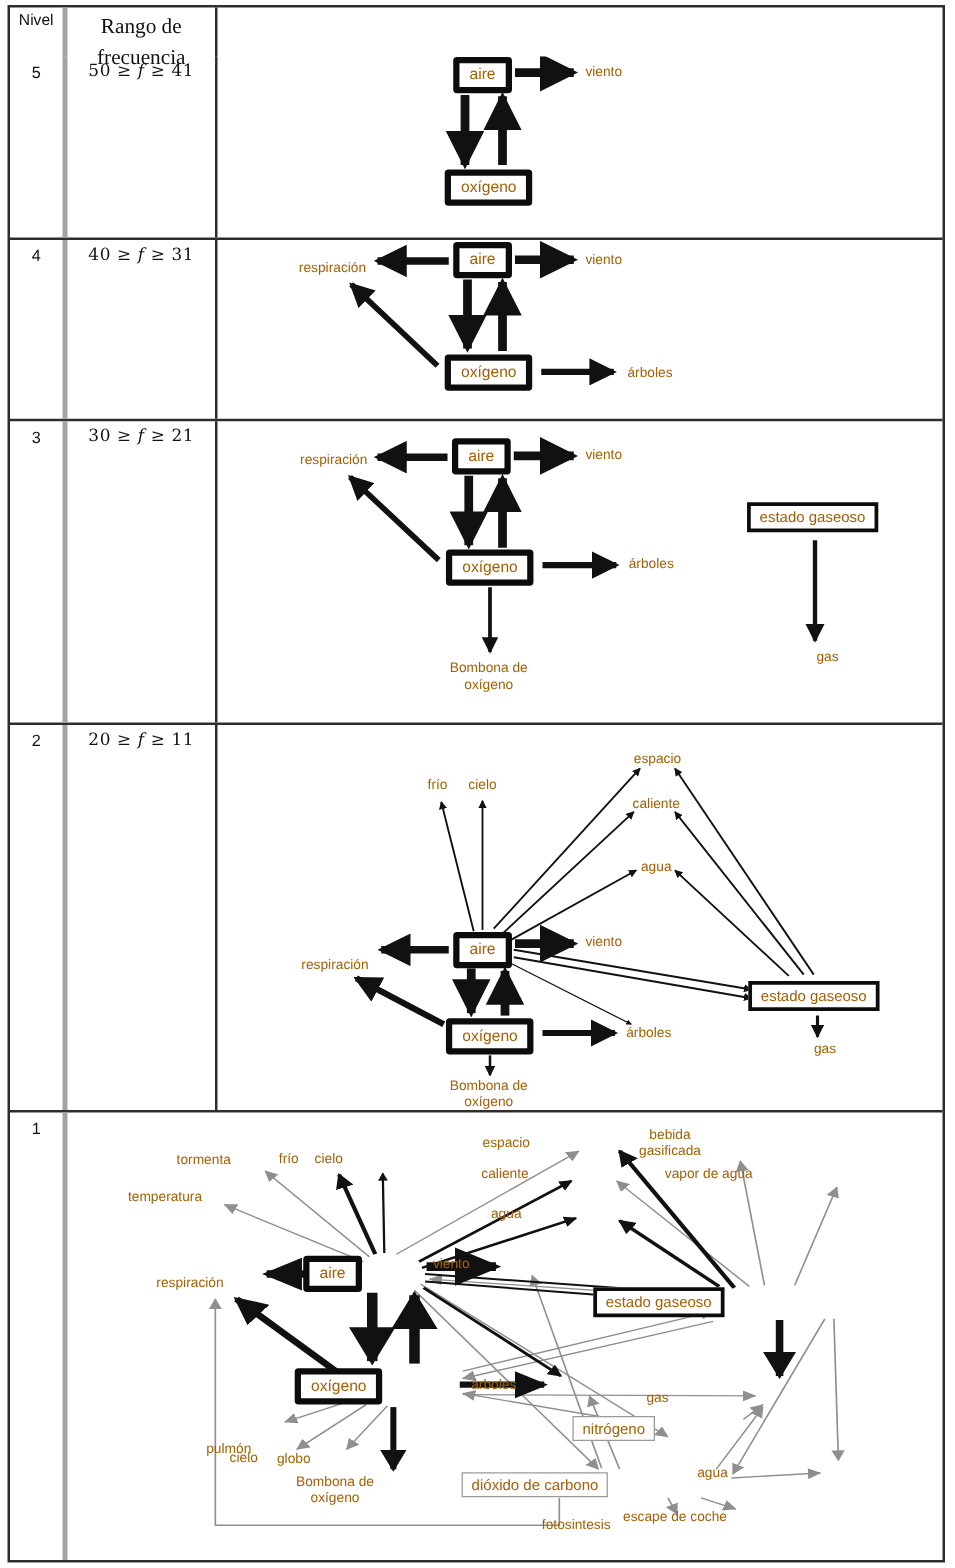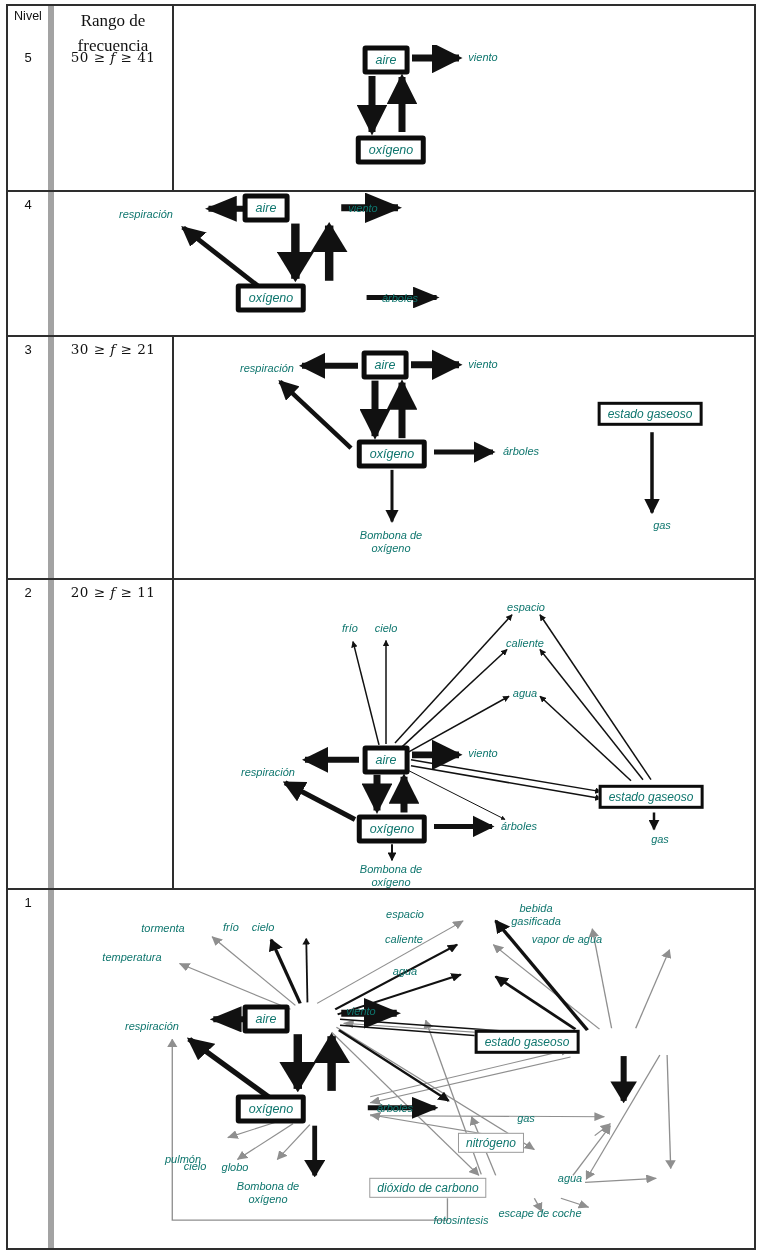--- a/index.html
+++ b/index.html
@@ -1,34 +1,34 @@
 <!DOCTYPE html>
 <html><head>
 <meta charset="utf-8">
 <style>
   html,body{margin:0;padding:0;background:#fff;}
   body{width:764px;height:1254px;position:relative;font-family:"Liberation Sans",sans-serif;color:#111;}
   .wrap{position:absolute;left:6px;top:4px;width:750px;border:2px solid #2e2e2e;background:#fff;box-sizing:border-box;}
   .trow{display:flex;box-sizing:border-box;}
   .trow + .trow{border-top:2px solid #2e2e2e;}
   .cell{box-sizing:border-box;}
-  .c-nivel{width:46px;border-right:6px solid #a3a3a3;text-align:center;padding-top:5px;font-size:13px;}
+  .c-nivel{width:46px;border-right:4px solid #a3a3a3;text-align:center;padding-top:5px;font-size:13px;}
   .c-rango{width:120px;border-right:2px solid #2e2e2e;text-align:center;padding-top:4px;
            font-family:"DejaVu Serif",serif;font-size:13.5px;letter-spacing:.5px;}
   .c-rango i{font-style:italic;}
   .c-mapa{position:relative;flex:1;overflow:hidden;}
   .hdr{height:39px;}
   .hdr .c-nivel{font-size:12.5px;padding-top:3px;}
   .hdr .c-rango{font-family:Liberation Serif, serif;font-size:17px;letter-spacing:0;
                 white-space:pre-line;line-height:1.45;padding-top:3px;}
   .hdr .c-mapa{display:flex;justify-content:center;align-items:flex-start;
                font-weight:bold;font-size:13.5px;padding-top:3px;}
   svg.edges{position:absolute;left:0;top:0;width:100%;height:100%;display:block;}
   .node{position:absolute;transform:translate(-50%,-50%);white-space:pre-line;text-align:center;
-        font-size:11px;line-height:1.2;color:#0f766e;font-style:italic;}
+        font-size:11px;line-height:1.2;color:#a16207;}
   .node.heavy{background:#fff;border:5px solid #0c0c0c;border-radius:3px;padding:2px 8px;
               font-size:12.5px;white-space:nowrap;}
   .node.med{background:#fff;border:3px solid #0c0c0c;padding:2px 7px;font-size:12px;white-space:nowrap;}
   .node.thin{background:#fff;border:1px solid #9a9a9a;padding:2px 7px;font-size:12px;white-space:nowrap;}
 </style>
 </head>
 <body>
 
 <div class="wrap">
   <div class="trow hdr">
@@ -54,20 +54,21 @@
             <polyline points="198,31 198,87" fill="none" stroke="#111111" stroke-width="7" marker-end="url(#mk-b-0)"></polyline>
             <polyline points="228,87 228,32" fill="none" stroke="#111111" stroke-width="7" marker-end="url(#mk-b-0)"></polyline>
           </svg>
           <div class="node heavy" style="left: 212px; top: 15px;">aire</div>
           <div class="node heavy" style="left: 217px; top: 105px;">oxígeno</div>
           <div class="node" style="left: 309px; top: 13px;">viento</div>
         </div>
       </div>
       <div class="trow" style="height: 145px;">
         <div class="cell c-nivel">4</div>
+        <div class="cell c-rango">40 ≥ <i>f</i> ≥ 31</div>
         <div class="cell c-mapa">
           <svg class="edges" viewBox="0 0 580 145" preserveAspectRatio="none">
             <defs>
               <marker id="mk-b-1" markerWidth="4.4" markerHeight="4.4" refX="3.9000000000000004" refY="2.2" orient="auto">
                 <path d="M0,0 L4.4,2.2 L0,4.4 Z" fill="#111111"></path>
               </marker>
               <marker id="mk-g-1" markerWidth="8" markerHeight="8" refX="7.5" refY="4" orient="auto">
                 <path d="M0,0 L8,4 L0,8 Z" fill="#8f8f8f"></path>
               </marker>
             </defs>

